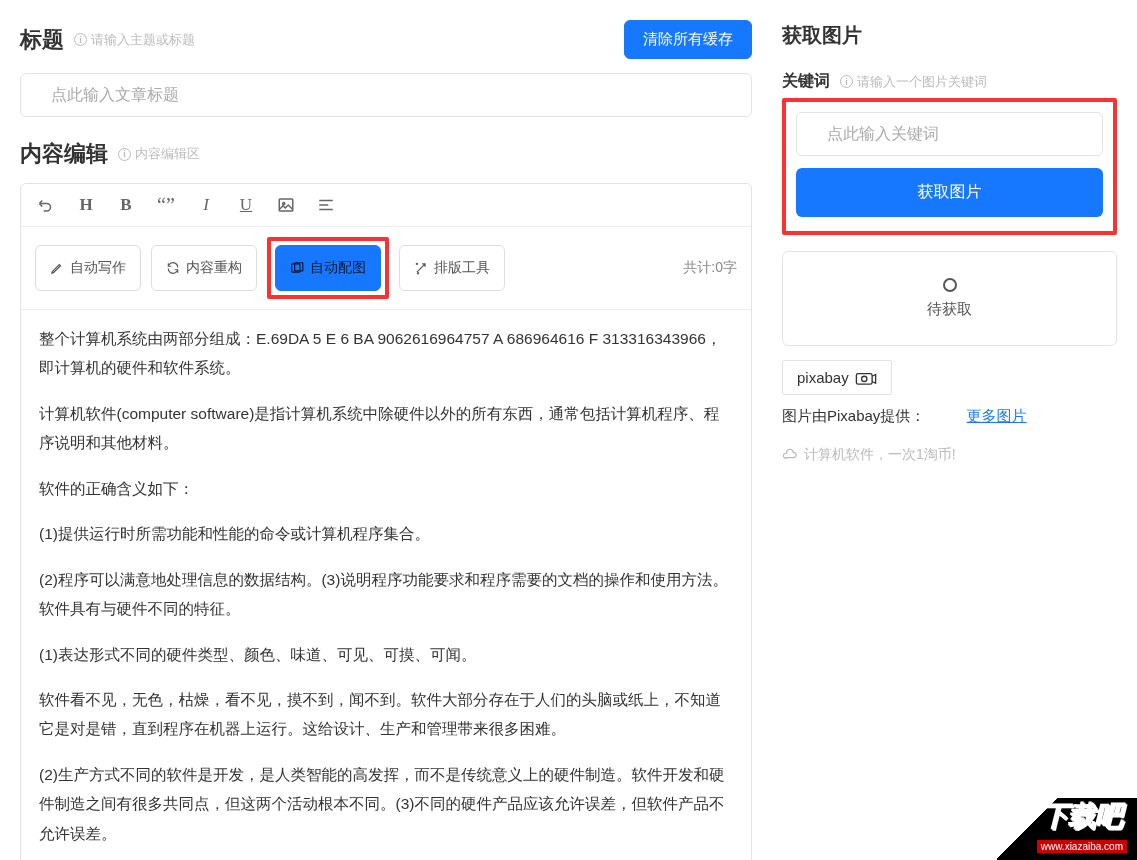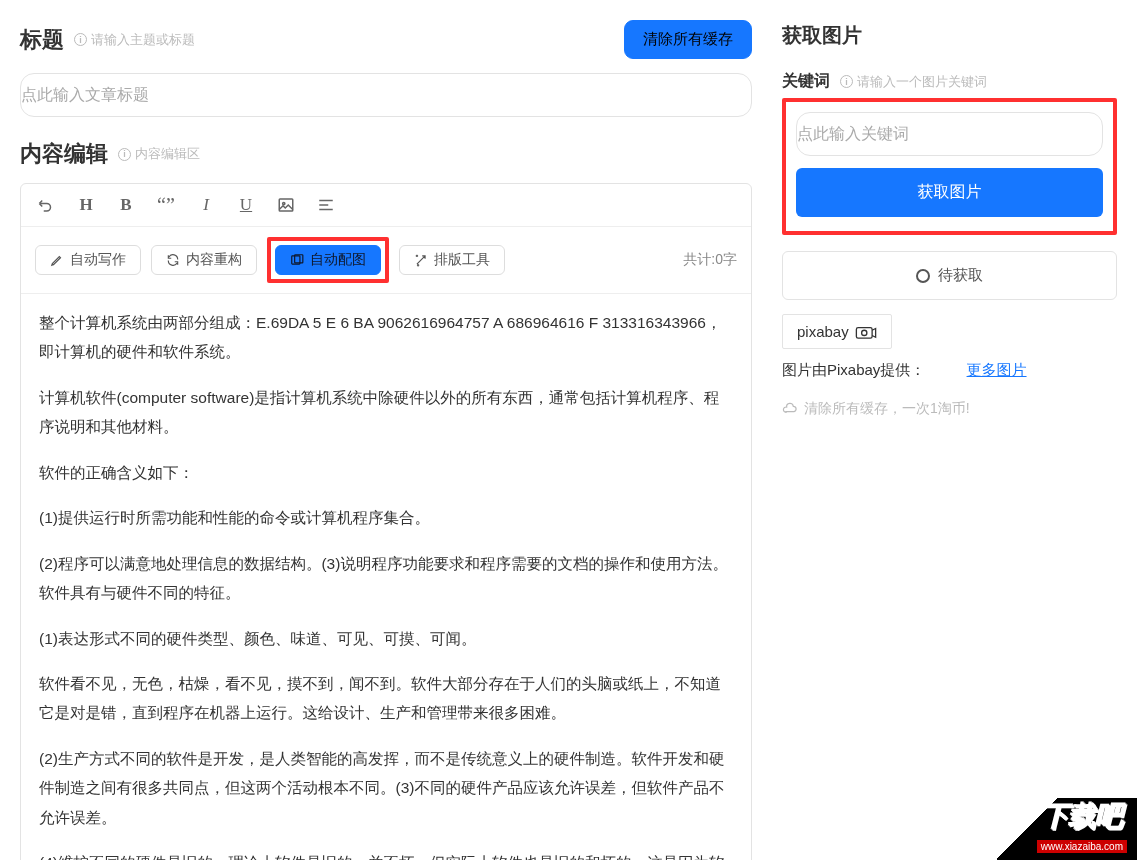--- a/index.html
+++ b/index.html
@@ -8,48 +8,48 @@
 .left { flex: 1; max-width: 745px; }
 .right { width: 335px; }
 
 .section-header { display: flex; align-items: center; justify-content: space-between; margin-bottom: 14px; }
 .section-title-wrap { display: flex; align-items: center; gap: 10px; }
 .section-title { font-size: 22px; font-weight: 600; color: #333; }
 .hint { font-size: 13px; color: #bbb; display: inline-flex; align-items: center; gap: 4px; }
 .hint-icon { display: inline-flex; width: 13px; height: 13px; border: 1px solid #bbb; border-radius: 50%; align-items: center; justify-content: center; font-size: 9px; font-weight: bold; }
 
 .btn { display: inline-flex; align-items: center; gap: 6px; padding: 8px 14px; border: 1px solid #ddd; border-radius: 6px; background: #fff; font-size: 14px; cursor: pointer; color: #555; }
-.btn-primary { background: #1677ff; color: #000000; border-color: #1677ff; border-radius: 9px; }
+.btn-primary { background: #1677ff; color: #ffffff; border-color: #1677ff; }
 .btn-primary-large { padding: 9px 18px; font-size: 15px; }
 
-.title-input, .keyword-input { width: 100%; padding: 12px 0; font-size: 16px; border: 1px solid #e3e3e3; border-radius: 14px; color: #333; }
+.title-input, .keyword-input { width: 100%; padding: 12px 30px; font-size: 16px; border: 1px solid #e3e3e3; border-radius: 6px; color: #333; }
 .title-input::placeholder, .keyword-input::placeholder { color: #aaa; }
 
 .content-section { margin-top: 22px; }
 .editor { border: 1px solid #e3e3e3; border-radius: 6px; margin-top: 14px; overflow: hidden; }
 .toolbar-row1 { display: flex; align-items: center; gap: 18px; padding: 10px 14px; border-bottom: 1px solid #eee; }
 .tb-btn { background: none; border: none; cursor: pointer; color: #666; font-size: 17px; display: inline-flex; align-items: center; justify-content: center; width: 22px; height: 22px; }
 .tb-btn svg { width: 18px; height: 18px; }
 
 .toolbar-row2 { display: flex; align-items: center; gap: 10px; padding: 10px 14px; border-bottom: 1px solid #eee; }
-.sm-btn { padding: 5px 14px; border: 1px solid #ddd; border-radius: 6px; background: #fff; font-size: 14px; color: #555; cursor: pointer; display: inline-flex; align-items: center; gap: 6px; }
+.sm-btn { padding: 13px 14px; border: 1px solid #ddd; border-radius: 6px; background: #fff; font-size: 14px; color: #555; cursor: pointer; display: inline-flex; align-items: center; gap: 6px; }
 .sm-btn.active { background: #1677ff; color: #0f172a; border-color: #1677ff; }
 .highlight-box { border: 4px solid #ff3030; border-radius: 2px; padding: 4px; }
 .word-count { margin-left: auto; font-size: 14px; color: #888; }
 
 .editor-body { padding: 14px 18px 40px; font-size: 15.5px; line-height: 1.9; color: #333; }
 .editor-body p { margin-bottom: 16px; }
 
 
 .right-title { font-size: 20px; font-weight: 600; margin-bottom: 22px; margin-top: 2px; }
 .kw-label-row { display: flex; align-items: center; gap: 10px; margin-bottom: 6px; }
 .kw-label { font-size: 16px; font-weight: 600; }
 .right-highlight { border: 4px solid #ff3030; padding: 10px 10px 14px; border-radius: 2px; }
 .fetch-btn { width: 100%; padding: 14px; background: #1677ff; color: #fff; border: none; border-radius: 6px; font-size: 16px; cursor: pointer; margin-top: 12px; }
-.pending-bar { margin-top: 16px; padding: 14px; border: 1px solid #e3e3e3; border-radius: 6px; text-align: center; font-size: 15px; color: #555; display: flex; align-items: center; justify-content: center; gap: 8px; }
+.pending-bar { margin-top: 16px; padding: 26px; border: 1px solid #e3e3e3; border-radius: 6px; text-align: center; font-size: 15px; color: #555; display: flex; align-items: center; justify-content: center; gap: 8px; flex-direction: column; }
 .pending-bar .circle { width: 14px; height: 14px; border: 2px solid #555; border-radius: 50%; }
 .pixabay-chip { display: inline-flex; align-items: center; gap: 6px; padding: 8px 14px; border: 1px solid #e3e3e3; border-radius: 2px; margin-top: 14px; font-size: 15px; }
 .pixabay-chip svg { width: 22px; height: 14px; }
 .credit-line { margin-top: 12px; font-size: 15px; }
 .credit-line a { color: #1677ff; text-decoration: underline; margin-left: 37px; }
 .footer-note { margin-top: 20px; font-size: 14px; color: #bbb; display: flex; align-items: center; gap: 6px; }
 
 .watermark { position: absolute; bottom: 0; right: 0; width: 140px; height: 62px; background: linear-gradient(135deg, transparent 30%, #000 30%); }
 .wm-inner { position: absolute; bottom: 6px; right: 10px; color: #fff; font-family: "SimHei", sans-serif; text-align: center; }
 .wm-big { font-size: 28px; font-weight: 900; font-style: italic; letter-spacing: -1px; text-shadow: 1px 1px 0 #fff, -1px -1px 0 #fff; }
@@ -190,21 +190,21 @@
 
     <div class="credit-line">
       <span>图片由Pixabay提供：</span>
       <a href="#">更多图片</a>
     </div>
 
     <div class="footer-note">
       <svg width="16" height="14" viewBox="0 0 24 18" fill="none" stroke="#bbb" stroke-width="1.8">
           <path d="M6 14a4 4 0 1 1 1-7.9A5 5 0 0 1 17 5a4 4 0 0 1 1 7.9H6z"></path>
         </svg>
-      <span>清除所有缓存，一次1淘币!</span>
+      <span>计算机软件，一次1淘币!</span>
     </div>
   </div>
 </div>
 
 <div class="watermark">
   <div class="wm-inner">
     <div class="wm-big">下载吧</div>
     <div class="wm-url">www.xiazaiba.com</div>
   </div>
 </div>

